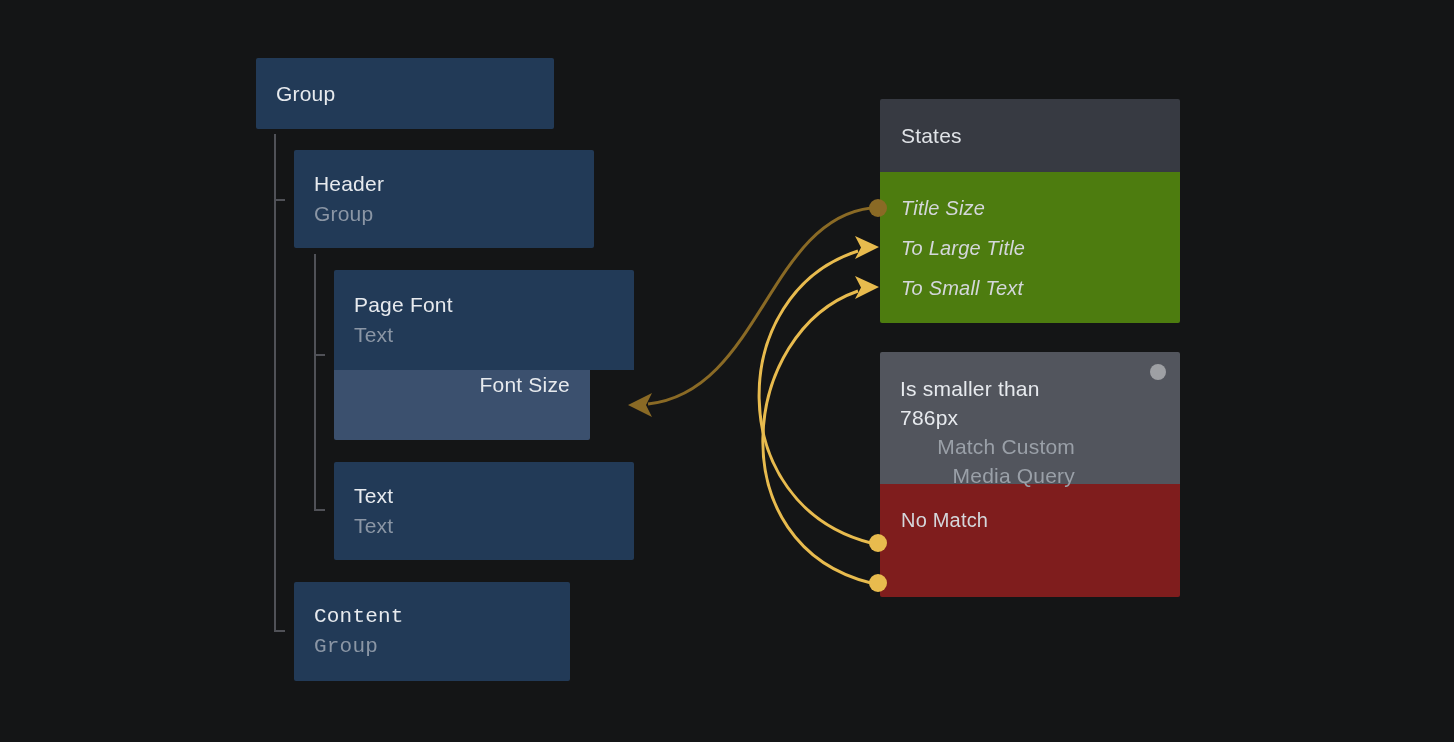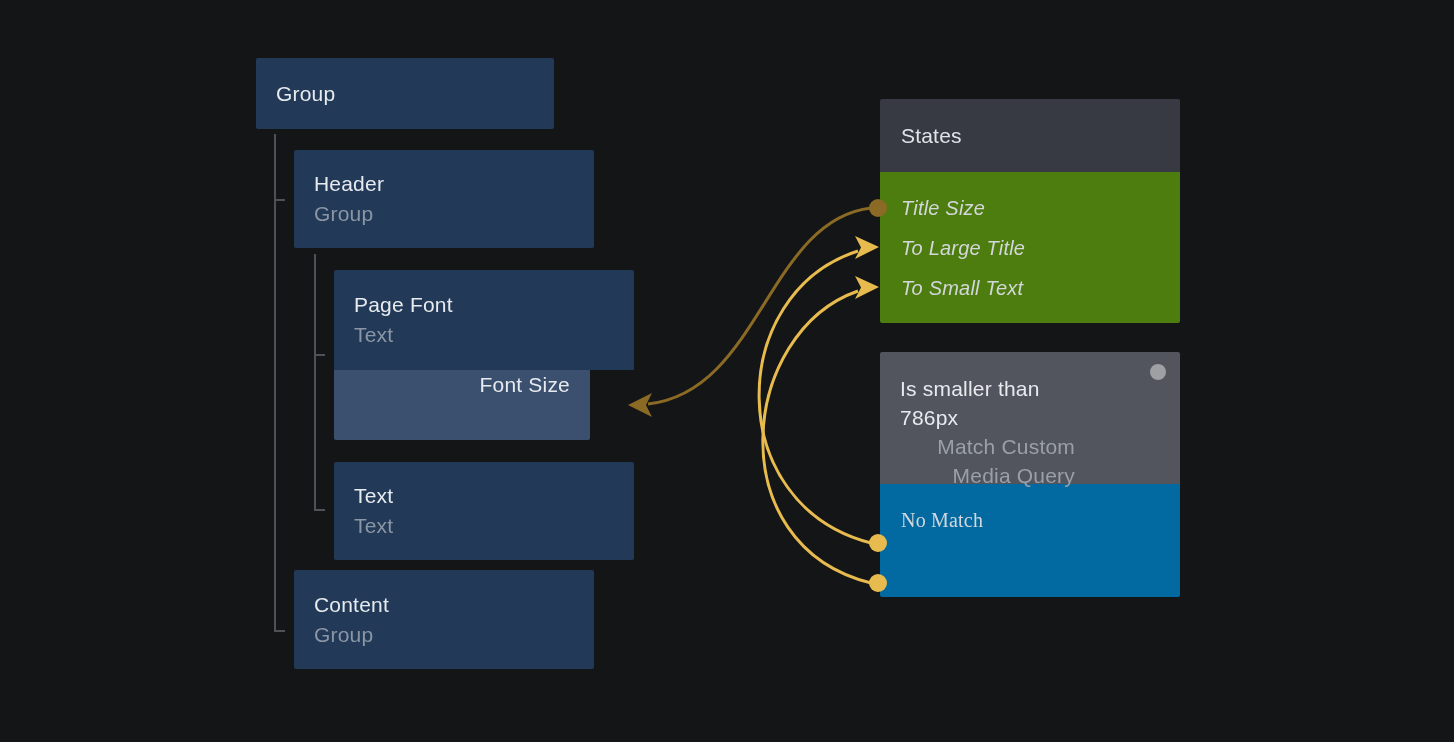--- a/index.html
+++ b/index.html
@@ -36,21 +36,21 @@
   .node-group   { left: 256px; top: 58px;  width: 298px; height: 71px; }
   .node-header  { left: 294px; top: 150px; width: 300px; height: 98px; }
   .node-page    { left: 334px; top: 270px; width: 300px; height: 100px; border-radius: 2px 2px 0 0; }
   .node-fontsize{
     left: 334px; top: 370px; width: 256px; height: 70px;
     background: #3b506e; border-radius: 0 0 2px 2px;
     flex-direction: row; justify-content: flex-end; 
     padding-left: 0; padding-right: 20px;
   }
   .node-date    { left: 334px; top: 462px; width: 300px; height: 98px; }
-  .node-content { left: 294px; top: 570px; width: 300px; height: 99px; }
+  .node-content { left: 294px; top: 582px; width: 276px; height: 99px; font-family: Liberation Mono, monospace; }
 
   
   .panel { position: absolute; width: 300px; border-radius: 2px; z-index: 2; }
   .panel-states { left: 880px; top: 99px; }
   .panel-media  { left: 880px; top: 352px; }
 
   .panel-header { box-sizing: border-box; }
   .states-header {
     height: 73px; background: #373a42;
     display: flex; align-items: center; padding-left: 21px;
@@ -64,24 +64,23 @@
     font-style: italic;
   }
   .media-header {
     height: 132px; background: #52555d;
     padding: 22px 20px 0 20px; position: relative;
     border-radius: 2px 2px 0 0;
   }
   .media-title { font-size: 21px; line-height: 29px; color: #e7eaee; width: 175px; letter-spacing: 0.2px; }
   .media-sub   { font-size: 21px; line-height: 29px; color: #9aa0a8; width: 175px; letter-spacing: 0.2px; text-align: right; }
   .media-body {
-    height: 113px; background: #0369a1;
+    height: 113px; background: #7f1d1d;
     padding-top: 16px; box-sizing: border-box;
     border-radius: 0 0 2px 2px;
-    font-family: Liberation Serif, serif;
   }
   .panel-item {
     height: 40px; display: flex; align-items: center;
     padding-left: 21px; font-size: 20px; color: #d4d7db; letter-spacing: 0.2px;
   }
   .port-circle {
     position: absolute; left: 270px; top: 12px;
     width: 16px; height: 16px; border-radius: 50%;
     background: #9ea0a4;
   }

